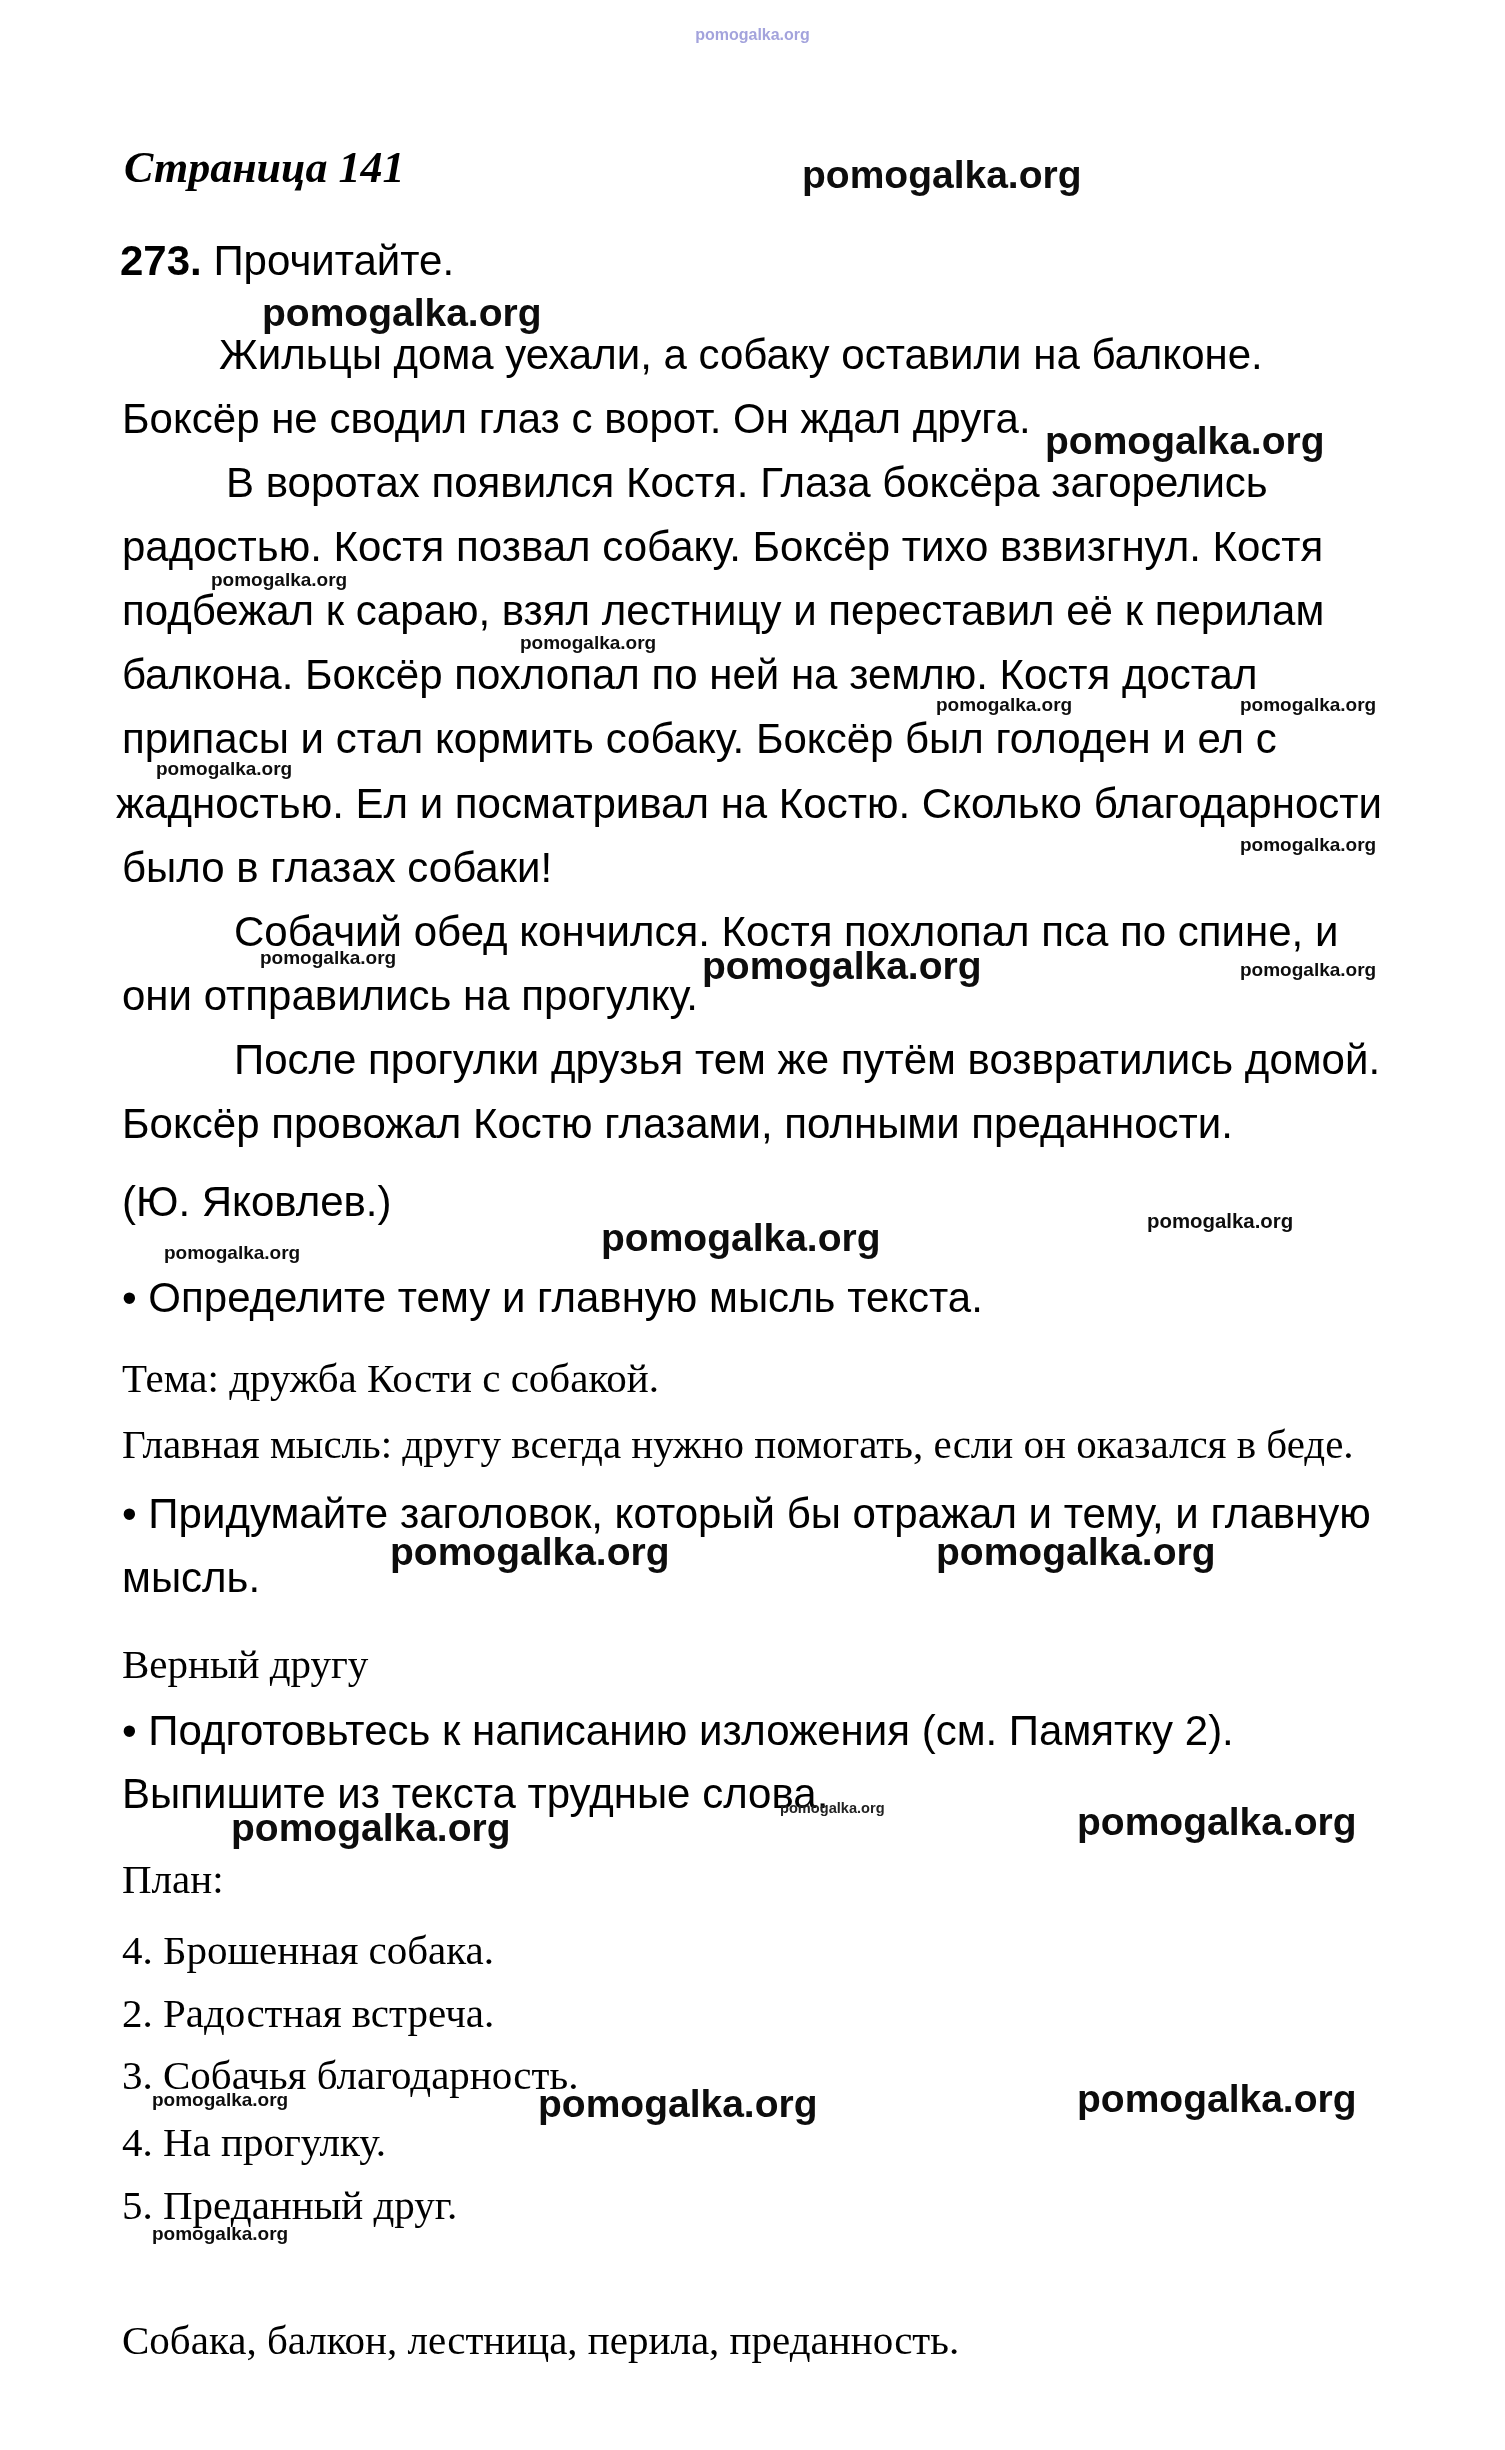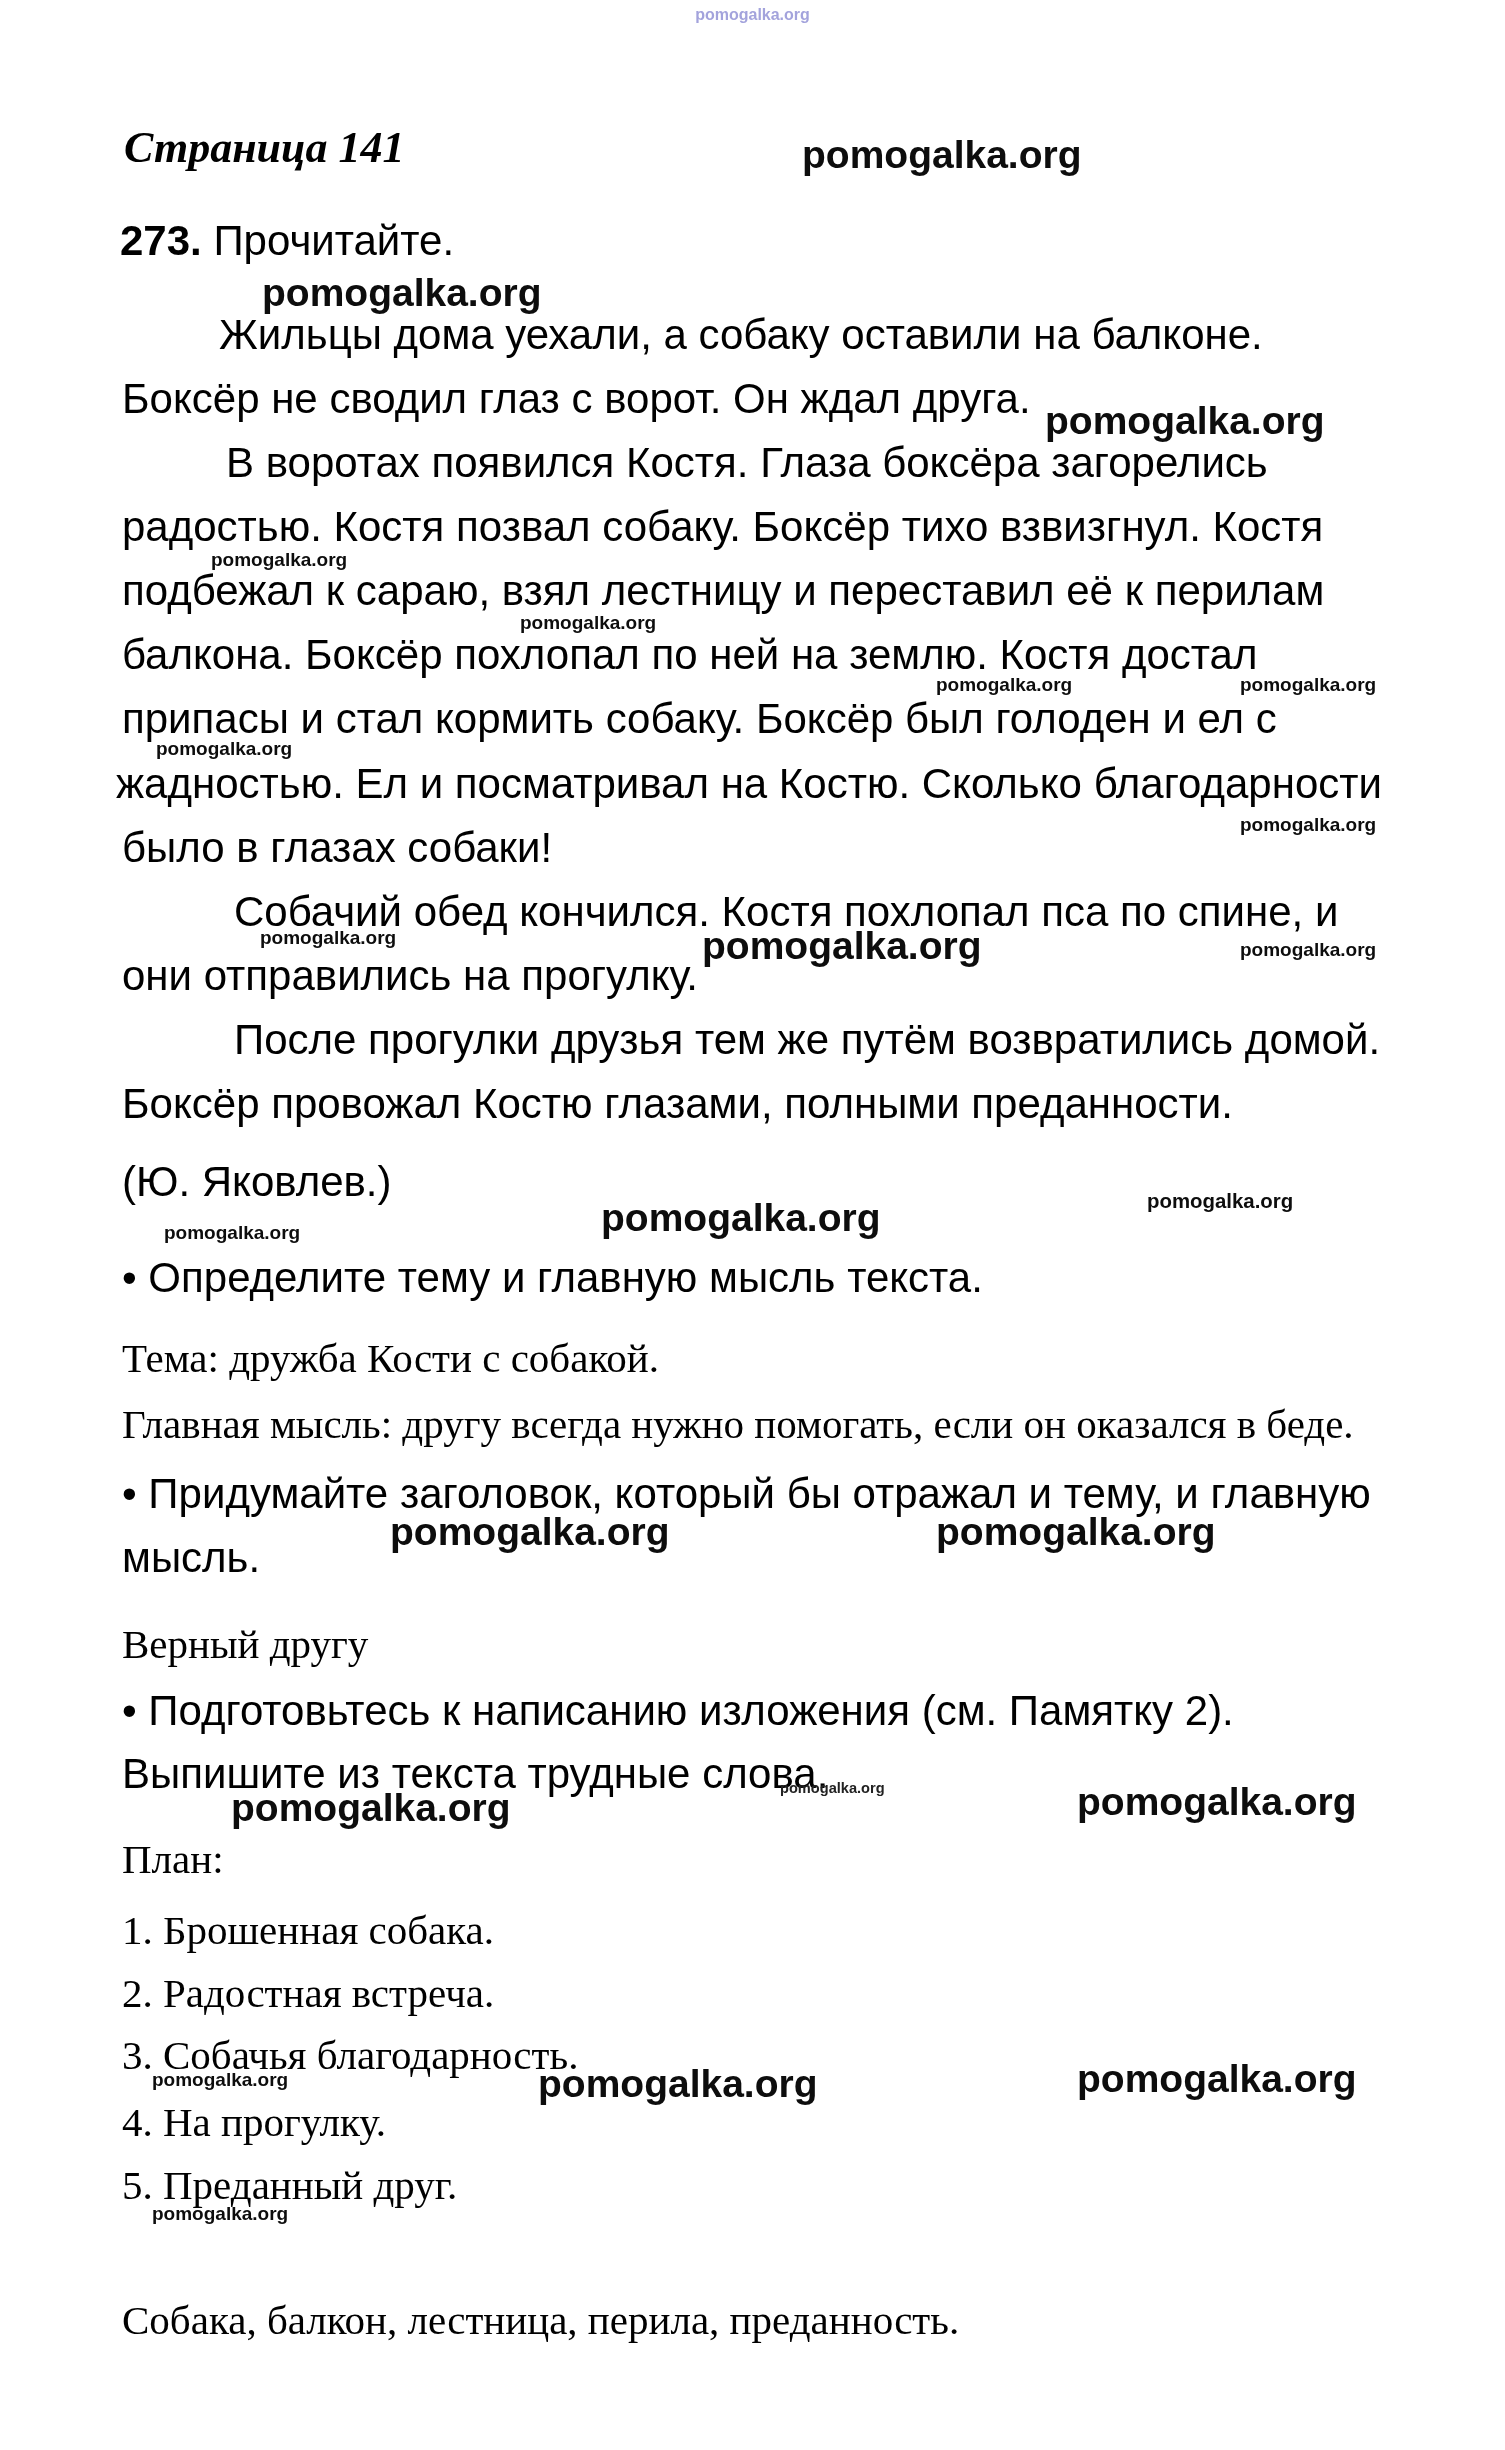--- a/index.html
+++ b/index.html
@@ -5,21 +5,21 @@
   * { box-sizing: border-box; }
   html, body { margin: 0; padding: 0; background: #ffffff; }
   .page {
     position: relative;
     width: 1505px;
     height: 2450px;
     background: #ffffff;
     color: #000000;
     overflow: hidden;
   }
-  .abs { position: absolute; white-space: nowrap; }
+  .abs { position: absolute; white-space: nowrap; margin-top: 20px; }
   .sans   { font-family: "Liberation Sans", "DejaVu Sans", sans-serif; font-size: 42px; }
   .serif  { font-family: "Liberation Serif", "DejaVu Serif", serif; font-size: 41px; }
   .title  { font-family: "Liberation Serif", "DejaVu Serif", serif; font-size: 44px; font-weight: bold; font-style: italic; text-align: right; }
   .wm     { font-family: "Liberation Sans", "DejaVu Sans", sans-serif; font-weight: 700; color: #0d0d0d; }
   .wm-lg  { font-size: 39px; }
   .wm-sm  { font-size: 19px; }
   .wm-xs  { font-size: 14.6px; color: #222; }
   .wm-top { font-size: 16px; color: #a3a3dc; }
   .b      { font-weight: bold; }
 </style>
@@ -79,21 +79,21 @@
 
   <div class="abs serif" style="left:122px; top:1620px;">Верный другу</div>
 
   <div class="abs sans" style="left:122px; top:1687px;text-align:center;">• Подготовьтесь к написанию изложения (см. Памятку 2).</div>
   <div class="abs sans" style="left:122px; top:1750px;">Выпишите из текста трудные слова.</div>
   <div class="abs wm wm-xs" style="left:780px; top:1780px;">pomogalka.org</div>
   <div class="abs wm wm-lg" style="left:231px; top:1786px;">pomogalka.org</div>
   <div class="abs wm wm-lg" style="left:1077px; top:1780px;">pomogalka.org</div>
 
   <div class="abs serif" style="left:122px; top:1835px;text-align:right;">План:</div>
-  <div class="abs serif" style="left:122px; top:1906px;">1. Брошенная собака.</div>
+  <div class="abs serif" style="left:122px; top:1906px;">4. Брошенная собака.</div>
   <div class="abs serif" style="left:122px; top:1969px;">2. Радостная встреча.</div>
   <div class="abs serif" style="left:122px; top:2031px;">3. Собачья благодарность.</div>
   <div class="abs wm wm-sm" style="left:152px; top:2069px;">pomogalka.org</div>
   <div class="abs wm wm-lg" style="left:538px; top:2062px;">pomogalka.org</div>
   <div class="abs wm wm-lg" style="left:1077px; top:2057px;">pomogalka.org</div>
   <div class="abs serif" style="left:122px; top:2098px;">4. На прогулку.</div>
   <div class="abs serif" style="left:122px; top:2161px;">5. Преданный друг.</div>
   <div class="abs wm wm-sm" style="left:152px; top:2203px;">pomogalka.org</div>
 
   <div class="abs serif" style="left:122px; top:2296px;">Собака, балкон, лестница, перила, преданность.</div>

